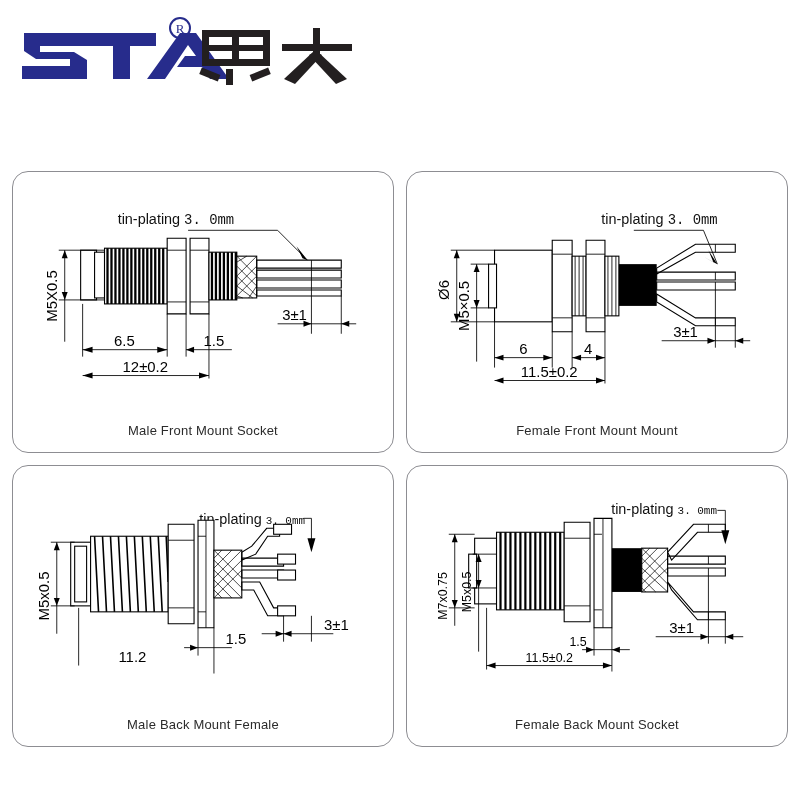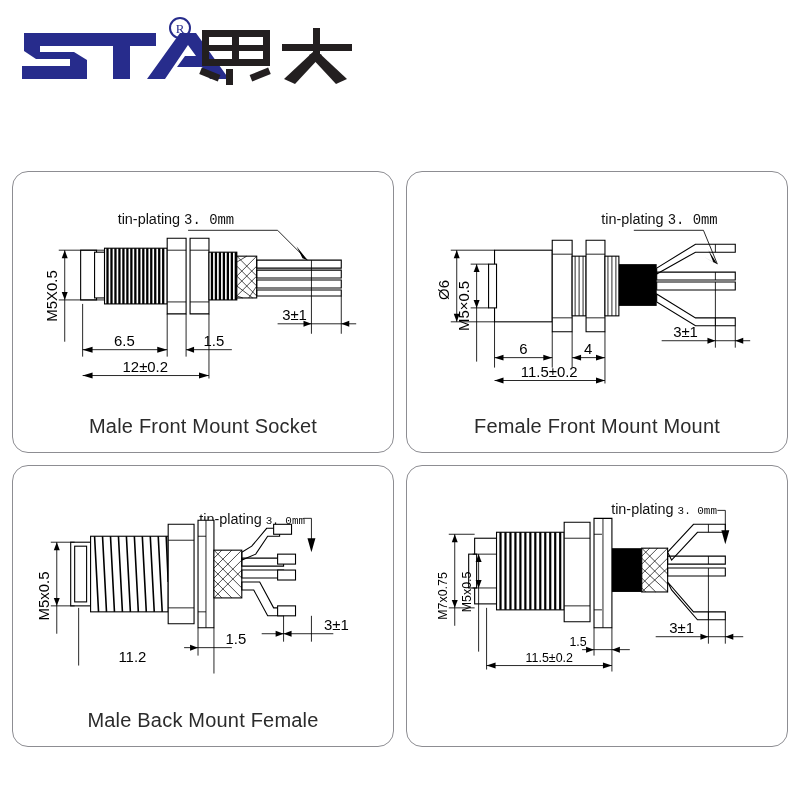--- a/index.html
+++ b/index.html
@@ -21,21 +21,21 @@
     gap:12px 12px;
     margin-top:19px;
   }
   .panel{
     border:1.2px solid #8d8d92;border-radius:16px;background:#fff;
     position:relative;overflow:hidden;
   }
   .panel-draw{position:absolute;left:0;top:0;width:100%;height:232px;}
   .panel-caption{
     position:absolute;left:0;right:0;bottom:14px;text-align:center;
-    font-size:20px;color:#2b2b2b;letter-spacing:.2px;font-weight:400;
+    font-size:13px;color:#2b2b2b;letter-spacing:.2px;font-weight:400;
   }
   svg{display:block;}
   .ln{stroke:#000;stroke-width:1.1;fill:none;}
   .ln-thin{stroke:#000;stroke-width:.85;fill:none;}
   .dim{stroke:#000;stroke-width:.85;fill:none;}
   .dimtxt{font-family:"Liberation Sans",sans-serif;font-size:15px;fill:#000;}
   .dimtxt-sm{font-family:"Liberation Sans",sans-serif;font-size:12.5px;fill:#000;}
   .lbl{font-family:"Liberation Sans",sans-serif;font-size:14.5px;fill:#111;}
   .lbl-mono{font-family:"Liberation Mono",monospace;font-size:14px;fill:#111;}
   .lbl-mono-sm{font-family:"Liberation Mono",monospace;font-size:11px;fill:#111;}
@@ -348,16 +348,17 @@
         <path class="dim" d="M80 142 L80 204 M80 200 L206 200"></path>
         <path class="fillblk" d="M80 200 L89 197 L89 203 Z"></path>
         <path class="fillblk" d="M206 200 L197 197 L197 203 Z"></path>
         <text class="dimtxt-sm" x="143" y="196" text-anchor="middle">11.5±0.2</text>
 
         <path class="dim" d="M303 110 L303 178 M320 154 L320 178 M250 171 L338 171"></path>
         <path class="fillblk" d="M303 171 L295 168 L295 174 Z"></path>
         <path class="fillblk" d="M320 171 L328 168 L328 174 Z"></path>
         <text class="dimtxt" x="276" y="167" text-anchor="middle">3±1</text>
       </svg>
+      <div class="panel-caption">Female Back Mount Socket</div>
     </div>
 
   </div>
 </div>
 
 </body></html>

